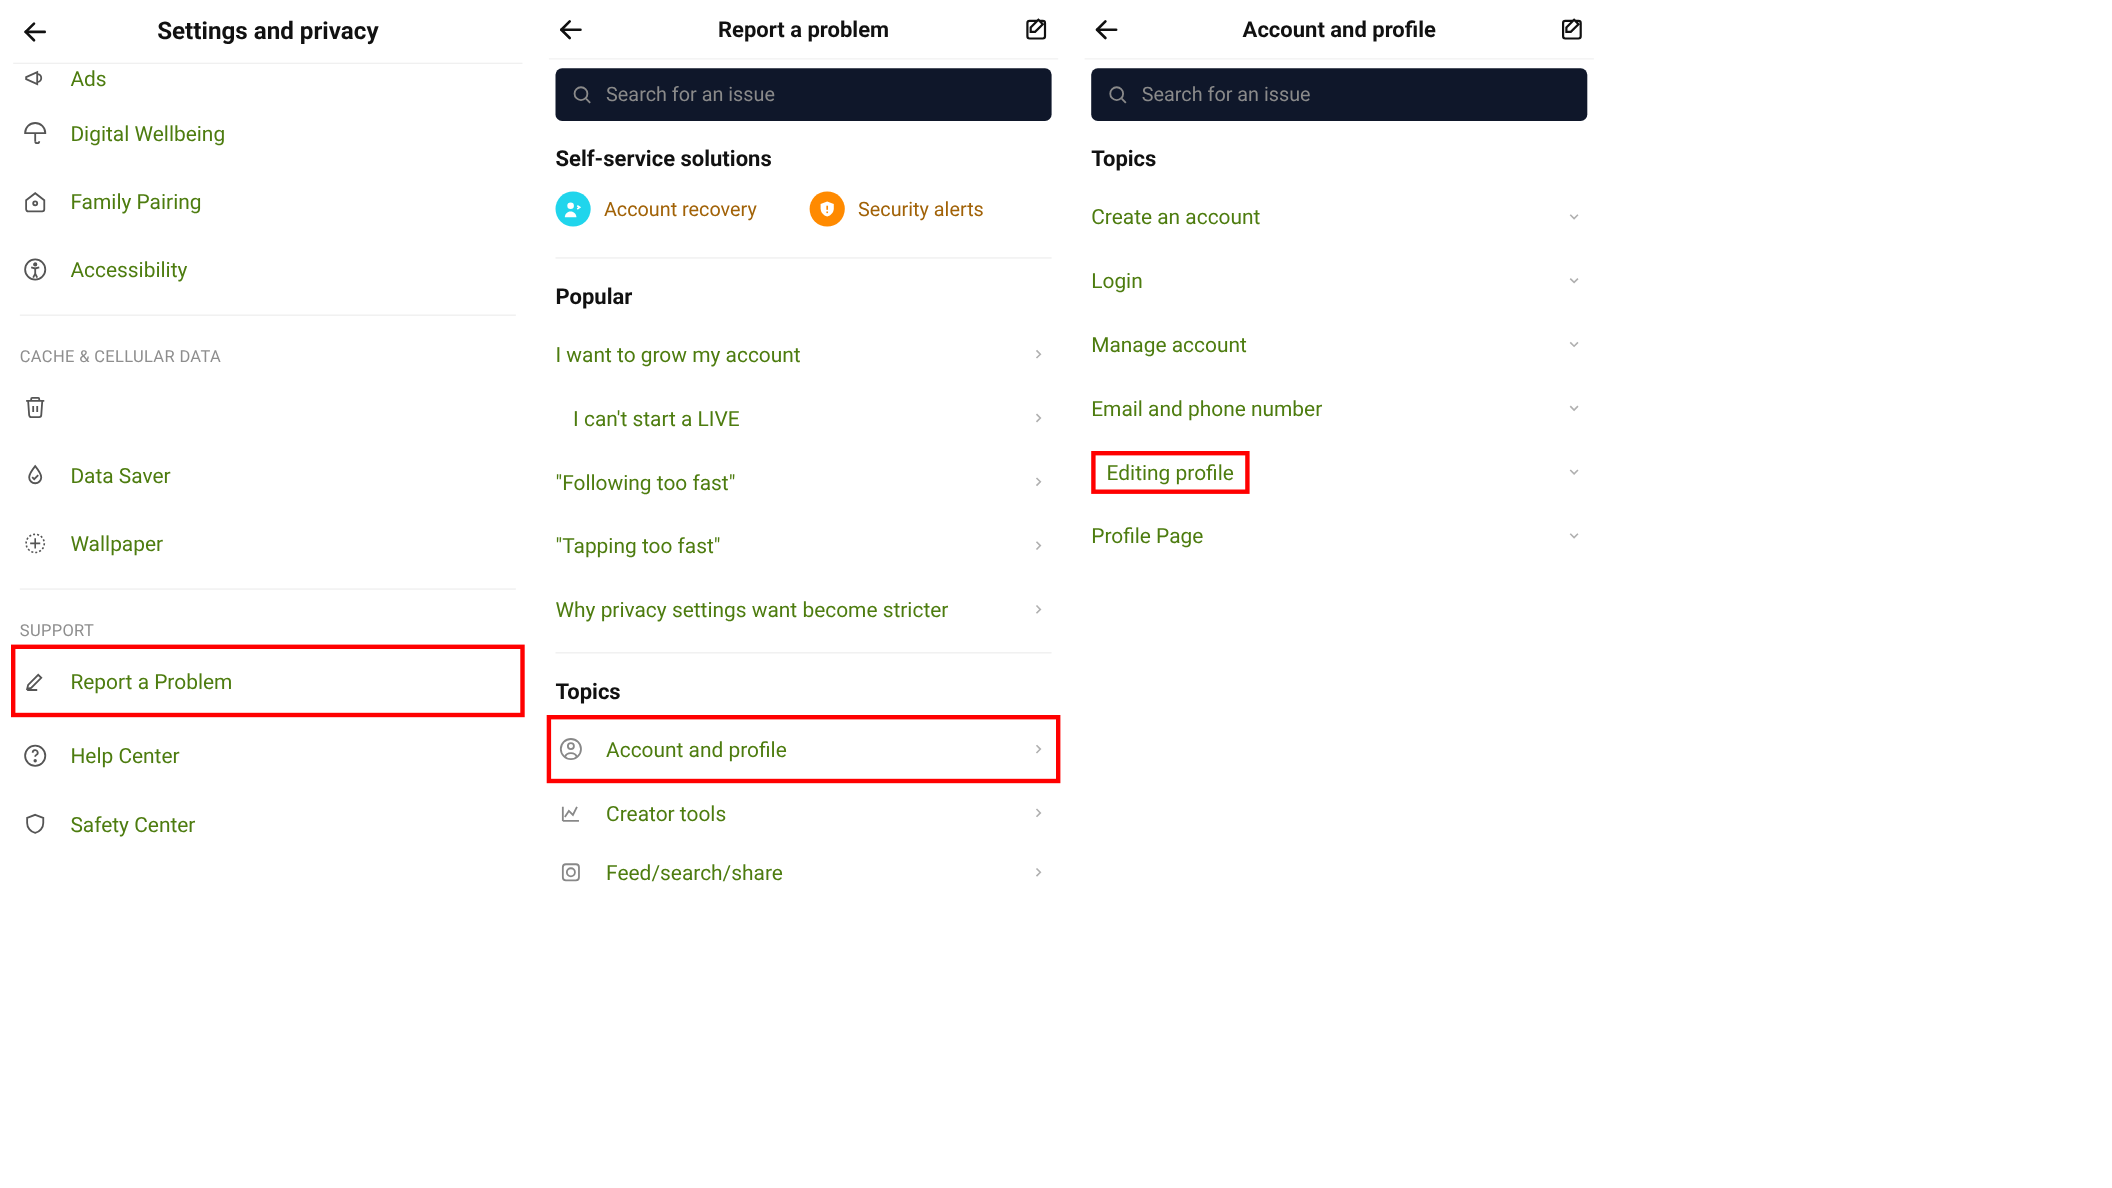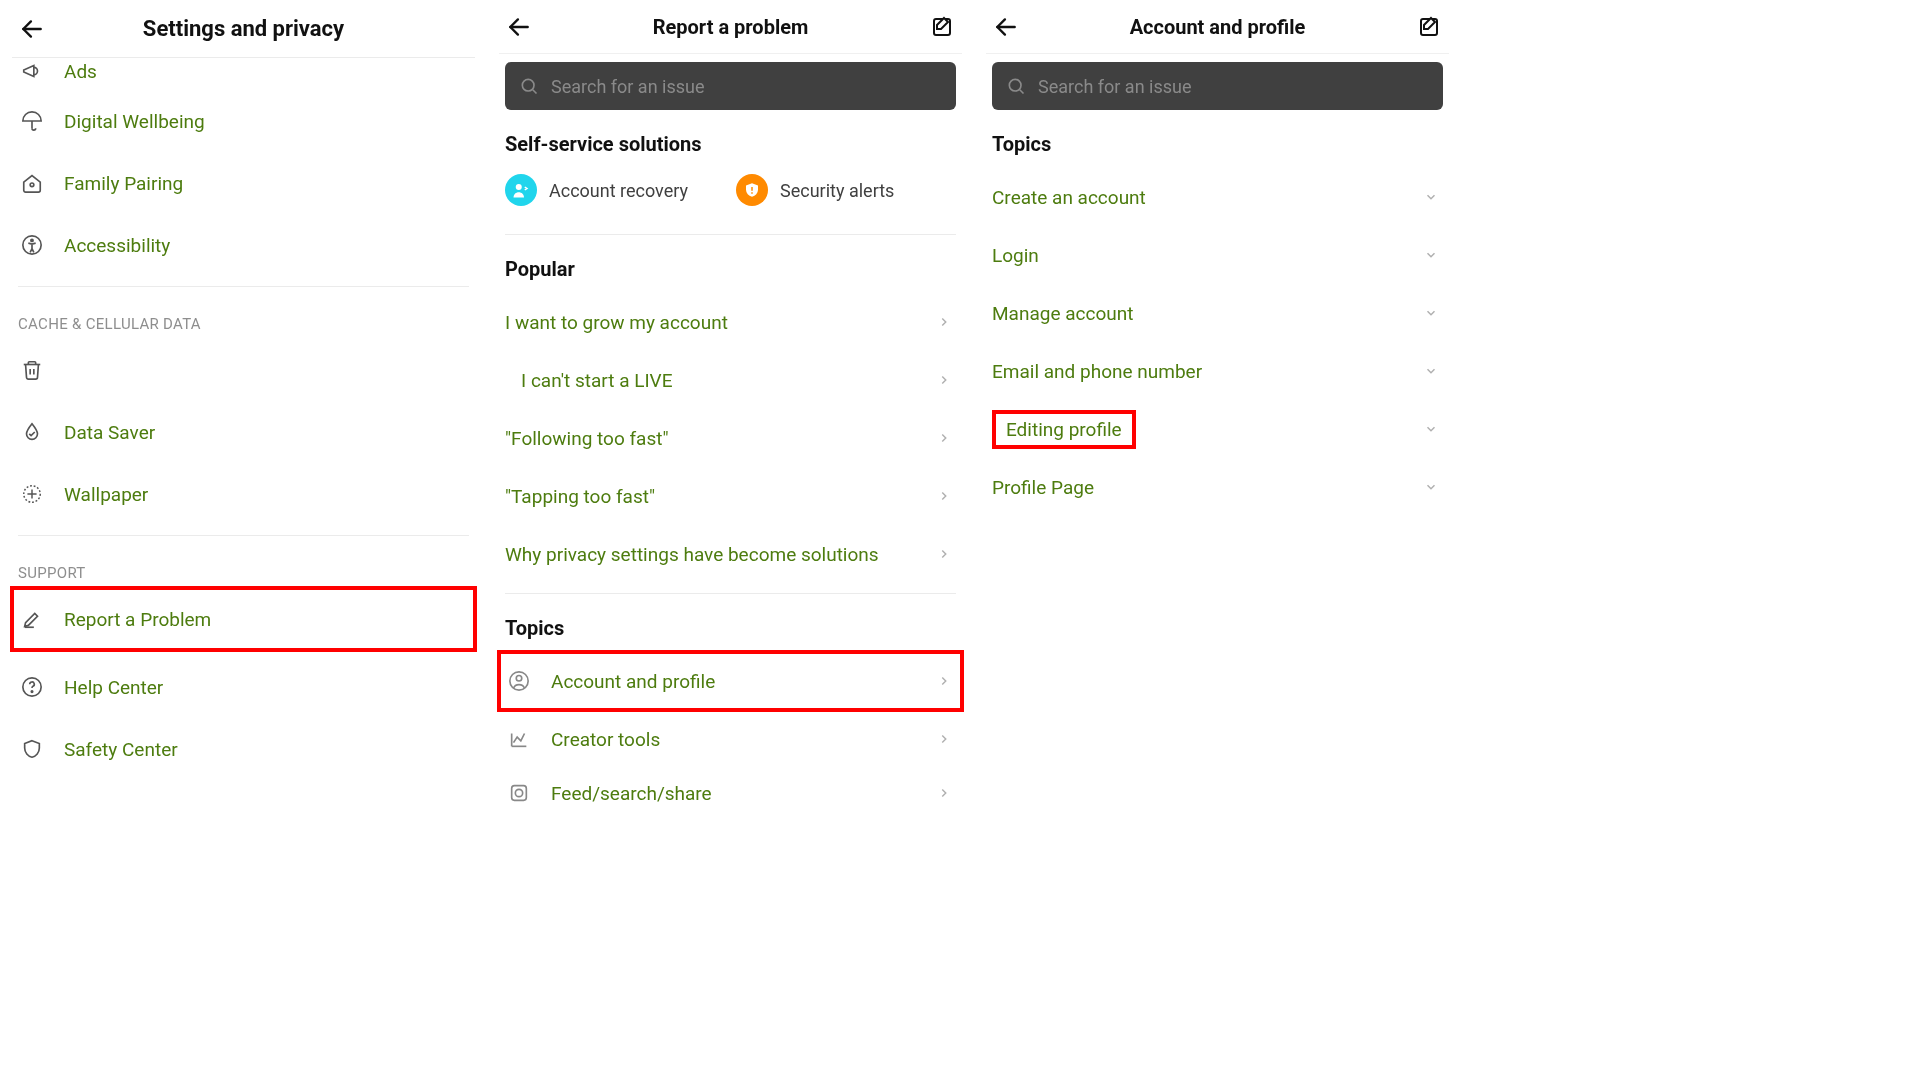--- a/index.html
+++ b/index.html
@@ -41,21 +41,21 @@
   }
   .pane1 .header-title { font-size: 22px; text-align: center; }
   .edit-btn {
     width: 40px; height: 40px;
     display: flex; align-items: center; justify-content: center;
     cursor: pointer;
     margin-left: auto;
   }
   .search-box {
     margin: 8px 6px 10px 6px;
-    background: #404040;
+    background: #0f172a;
     border-radius: 6px;
     height: 48px;
     display: flex;
     align-items: center;
     padding: 0 14px;
     gap: 12px;
     color: #8a8a8a;
     cursor: text;
   }
   .search-box .placeholder { font-size: 18px; }
@@ -111,21 +111,21 @@
     cursor: pointer;
   }
   .ss-circle {
     width: 32px; height: 32px;
     border-radius: 50%;
     display: flex; align-items: center; justify-content: center;
     color: #fff;
   }
   .ss-teal { background: #20d5ec; }
   .ss-orange { background: #ff8a00; }
-  .ss-label { font-size: 18px; color: #404040; }
+  .ss-label { font-size: 18px; color: #a16207; }
   .highlight {
     outline: 4px solid #ff0000;
     outline-offset: -2px;
   }
   .highlight-box {
     border: 4px solid #ff0000;
     padding: 4px 10px;
     display: inline-block;
   }
   svg { display: block; }
@@ -335,21 +335,21 @@
   </div>
   <div class="list-row" style="height:58px;">
     <div class="label">"Tapping too fast"</div>
     <div class="chev-slot">
         <svg width="14" height="14" viewBox="0 0 24 24" fill="none" stroke="#b0b0b0" stroke-width="2.5">
           <polyline points="9 6 15 12 9 18"></polyline>
         </svg>
       </div>
   </div>
   <div class="list-row" style="height:58px;">
-    <div class="label">Why privacy settings have become solutions</div>
+    <div class="label">Why privacy settings want become stricter</div>
     <div class="chev-slot">
         <svg width="14" height="14" viewBox="0 0 24 24" fill="none" stroke="#b0b0b0" stroke-width="2.5">
           <polyline points="9 6 15 12 9 18"></polyline>
         </svg>
       </div>
   </div>
 
   <div class="divider"></div>
 
   <div class="section-title">Topics</div>

